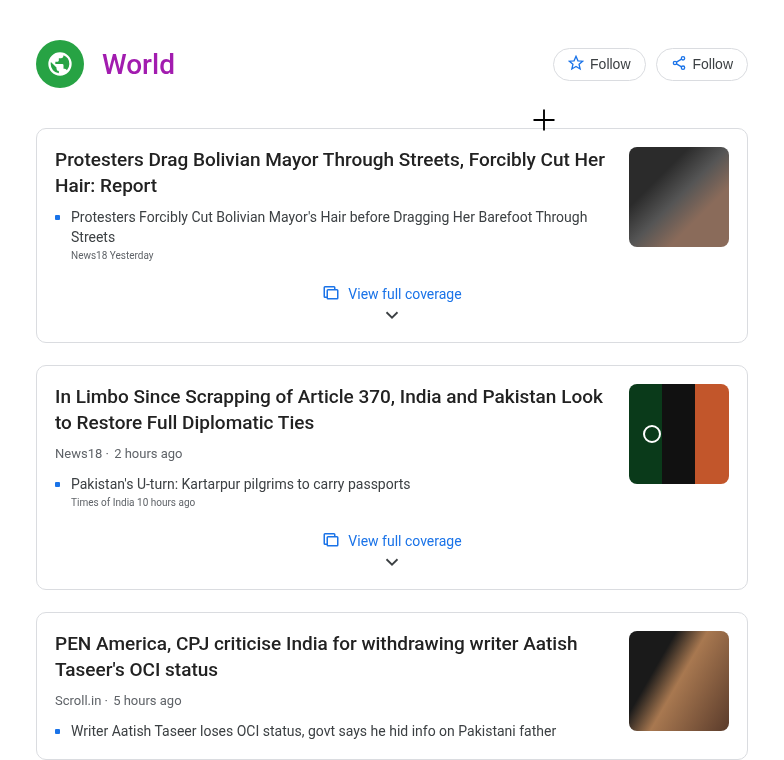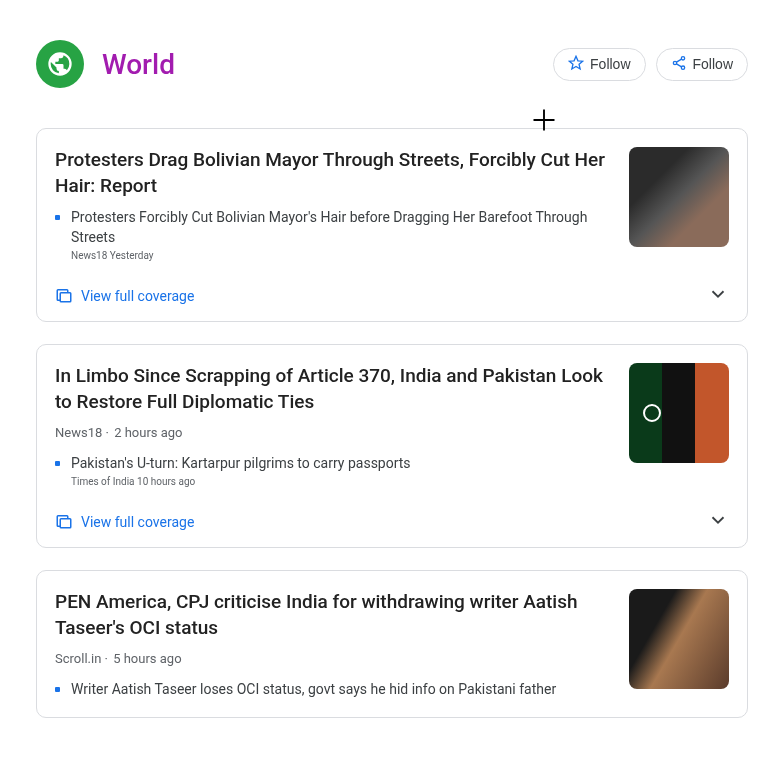--- a/index.html
+++ b/index.html
@@ -121,20 +121,21 @@
     }
     .thumb1 { background: linear-gradient(135deg,#2b2b2b 30%,#555 50%,#8a6b5a 70%); }
     .thumb2 { background: linear-gradient(90deg,#0a3a1a 0 33%,#111 33% 66%,#c2562b 66% 100%); position:relative; }
     .thumb2::after{content:"";position:absolute;left:14px;top:50%;width:14px;height:14px;border:2px solid #fff;border-radius:50%;transform:translateY(-50%);}
     .thumb3 { background: linear-gradient(120deg,#1a1a1a 0 30%,#a87850 50%,#5a3b2b 100%); }
     .card-footer {
       display: flex;
       align-items: center;
       justify-content: space-between;
       margin-top: 16px;
+      flex-direction: column;
     }
     .coverage-link {
       display: flex;
       align-items: center;
       gap: 8px;
       font-size: 14px;
       color: #1a73e8;
       cursor: pointer;
     }
     .coverage-link svg { width: 18px; height: 18px; }

